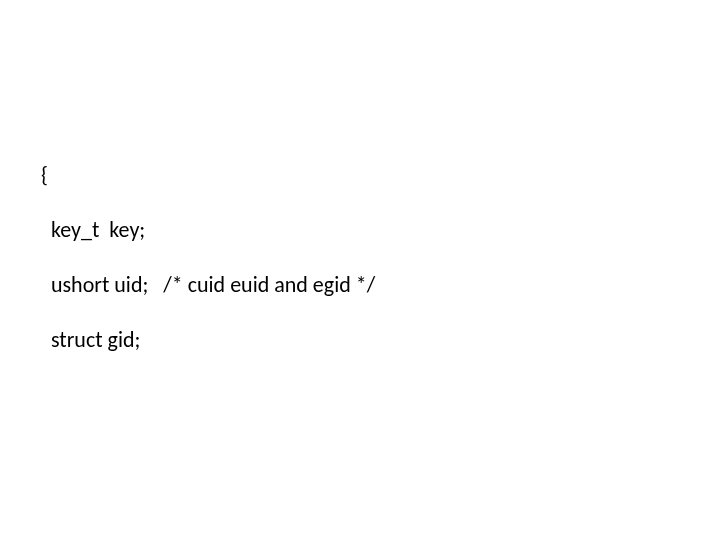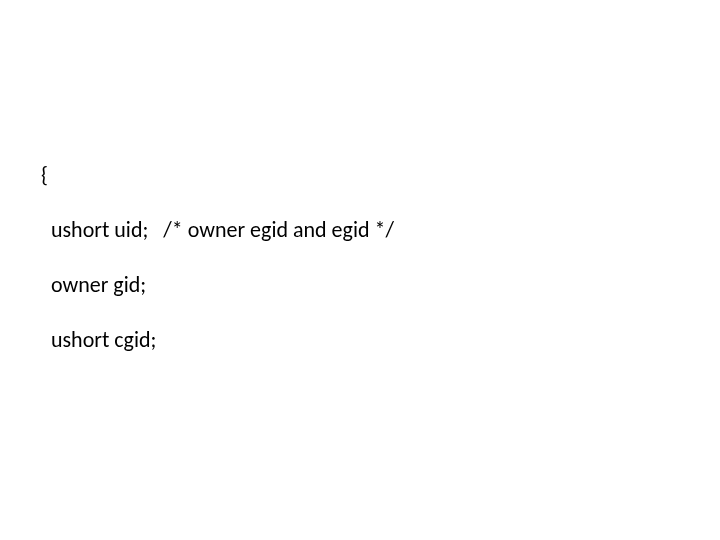--- a/index.html
+++ b/index.html
@@ -20,19 +20,19 @@
     }
     .code-block {
       white-space: pre;
     }
   </style>
 </head>
 <body>
 
 <div class="code-block">
 <div>{</div>
-<div>  ushort uid;   /* owner egid and egid */</div>
-<div>  owner gid;</div>
-<div>  ushort cgid;</div>
+<div>  key_t  key;</div>
+<div>  ushort uid;   /* cuid euid and egid */</div>
+<div>  struct gid;</div>
 
 
 
 </div>
 
 </body></html>

